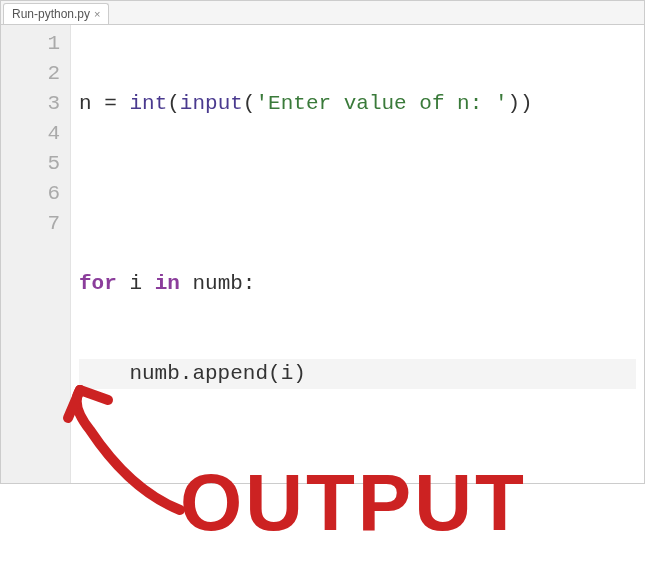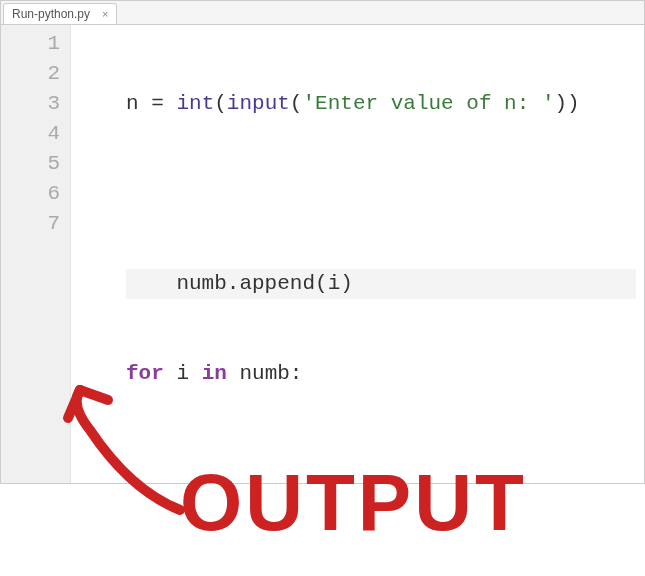--- a/index.html
+++ b/index.html
@@ -24,21 +24,21 @@
     .tab {
       display: flex;
       align-items: center;
       padding: 2px 8px;
       background: #fff;
       border: 1px solid #ccc;
       border-bottom: none;
       font-family: -apple-system, 'Segoe UI', Arial, sans-serif;
       font-size: 12px;
       color: #555;
-      gap: 12px;
+      gap: 4px;
       margin-left: 2px;
       margin-top: 2px;
       border-top-left-radius: 3px;
       border-top-right-radius: 3px;
     }
     .tab .close {
       font-size: 11px;
       color: #888;
       cursor: pointer;
     }
@@ -57,21 +57,21 @@
       width: 70px;
       border-right: 1px solid #e3e3e3;
     }
     .gutter div { }
     .code {
       padding: 4px 8px;
       white-space: pre;
       color: #333;
       flex: 1;
     }
-    .code .line { min-height: 30px; margin-left: 47px; }
+    .code .line { min-height: 30px; }
     .code .line.hl { background: #f4f4f4; }
     
     .kw { color: #8b3d9b; font-weight: bold; }
     .bi { color: #4a3a8f; }
     .nm { color: #3a7a3a; }
     .st { color: #3a7a3a; }
     .annotation {
       position: absolute;
       pointer-events: none;
       z-index: 100;
@@ -93,22 +93,22 @@
       <div>2</div>
       <div>3</div>
       <div>4</div>
       <div>5</div>
       <div>6</div>
       <div>7</div>
     </div>
     <div class="code">
       <div class="line"><span>n = </span><span class="bi">int</span><span>(</span><span class="bi">input</span><span>(</span><span class="st">'Enter value of n: '</span><span>))</span></div>
       <div class="line"> </div>
+      <div class="line"><span class="kw">for</span><span> i </span><span class="kw">in</span><span> numb:</span></div>
       <div class="line hl"><span>    numb.append(i)</span></div>
-      <div class="line"><span class="kw">for</span><span> i </span><span class="kw">in</span><span> numb:</span></div>
       
     </div>
   </div>
 </div>
 
 <svg class="annotation" style="left:40px;top:370px;width:600px;height:200px;" viewBox="0 0 600 200">
   <path d="M 40 20 Q 30 35 50 60 Q 90 120 140 140" stroke="#cc2222" stroke-width="10" fill="none" stroke-linecap="round"></path>
   <path d="M 40 20 L 28 48" stroke="#cc2222" stroke-width="10" fill="none" stroke-linecap="round"></path>
   <path d="M 40 20 L 68 30" stroke="#cc2222" stroke-width="10" fill="none" stroke-linecap="round"></path>
   <text x="140" y="160" font-family="Arial, sans-serif" font-size="80" font-weight="bold" fill="#cc2222" letter-spacing="3">OUTPUT</text>

